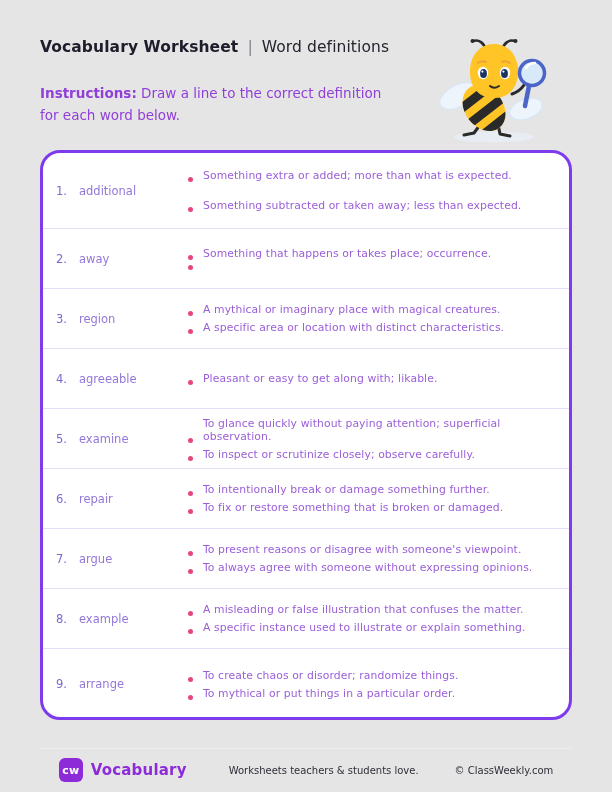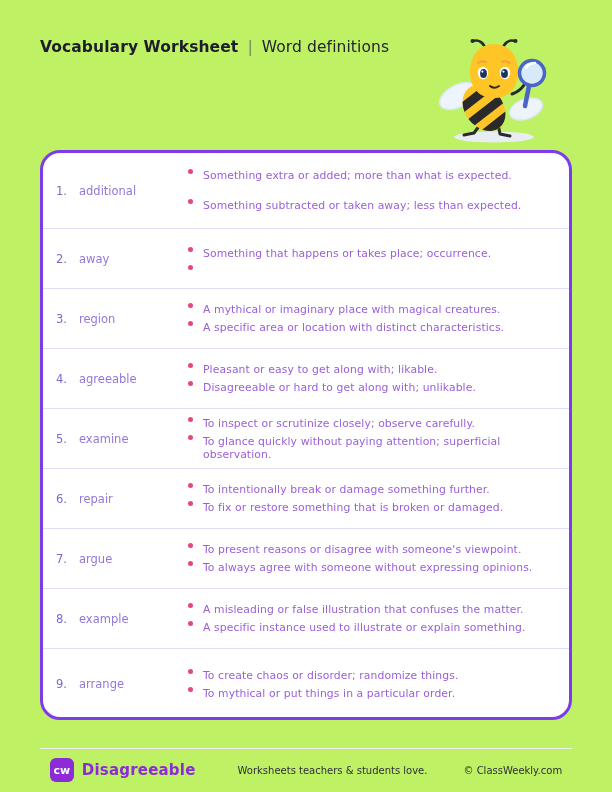--- a/index.html
+++ b/index.html
@@ -3,21 +3,21 @@
 <meta charset="utf-8">
 <style>
   * { margin: 0; padding: 0; box-sizing: border-box; }
   html, body { background: #ffffff; }
   body {
     font-family: "DejaVu Sans", "Liberation Sans", sans-serif;
     width: 612px; height: 792px;
     position: relative;
     overflow: hidden;
   }
-  .page { width: 612px; height: 792px; position: relative; background: #bef264; }
+  .page { width: 612px; height: 792px; position: relative; background: #e5e5e5; }
 
   
   .header { position: absolute; left: 40px; top: 38px; }
   .title { font-size: 15.5px; color: #1d1d2b; letter-spacing: 0.1px; }
   .title .bold { font-weight: bold; }
   .title .sep { font-weight: 300; color: #3a3a4a; padding: 0 4px; }
   .title .regular { font-weight: normal; color: #24242f; }
 
   
   .instructions {
@@ -42,21 +42,21 @@
   .word-cell {
     flex: 0 0 145px; display: flex; align-items: center;
     padding-left: 13px;
   }
   .num {
     color: #7e68d2; font-size: 11.5px; width: 23px; flex: 0 0 23px;
   }
   .word { color: #9377da; font-size: 11.5px; }
   .defs { flex: 1; display: flex; flex-direction: column; justify-content: center; gap: 5px; }
   .row:first-child .defs { gap: 17px; }
-  .def { display: flex; align-items: flex-start; }
+  .def { display: flex; align-items: flex-end; }
   .bullet {
     width: 5px; height: 5px; border-radius: 50%; background: #e3487d;
     flex: 0 0 5px; margin-right: 10px;
   }
   .def-text { color: #9a5fd9; font-size: 10.8px; letter-spacing: 0.1px; }
 
   
   .footer-divider {
     position: absolute; left: 40px; top: 748px; width: 532px; height: 1px;
     background: #ededed;
@@ -81,20 +81,24 @@
 <div class="page">
 
   <div class="header">
     <div class="title">
       <span class="bold">Vocabulary Worksheet</span>
       <span class="sep">|</span>
       <span class="regular">Word definitions</span>
     </div>
   </div>
 
+  <div class="instructions">
+    <span class="bold">Instructions:</span>
+    <span>Draw a line to the correct definition for each word below.</span>
+  </div>
 
   <div class="bee-wrap">
     <svg width="120" height="110" viewBox="0 0 120 110">
 
       <ellipse cx="58" cy="101" rx="40" ry="5.5" fill="#e8edf4"></ellipse>
 
       <ellipse cx="90" cy="73" rx="17" ry="10" fill="#edf4fb" stroke="#d9e7f4" stroke-width="1.5" transform="rotate(-20 90 73)"></ellipse>
 
       <ellipse cx="22" cy="60" rx="20" ry="11" fill="#edf4fb" stroke="#d9e7f4" stroke-width="1.5" transform="rotate(-28 22 60)"></ellipse>
 
@@ -196,40 +200,36 @@
     <div class="row">
       <div class="word-cell">
         <span class="num">4.</span>
         <span class="word">agreeable</span>
       </div>
       <div class="defs">
         <div class="def">
           <span class="bullet"></span>
           <span class="def-text">Pleasant or easy to get along with; likable.</span>
         </div>
-        <div class="def">
-          <span class="bullet"></span>
-          <span class="def-text">Disagreeable or hard to get along with; unlikable.</span>
-        </div>
       </div>
     </div>
 
     <div class="row">
       <div class="word-cell">
         <span class="num">5.</span>
         <span class="word">examine</span>
       </div>
       <div class="defs">
         <div class="def">
           <span class="bullet"></span>
+          <span class="def-text">To glance quickly without paying attention; superficial observation.</span>
+        </div>
+        <div class="def">
+          <span class="bullet"></span>
           <span class="def-text">To inspect or scrutinize closely; observe carefully.</span>
-        </div>
-        <div class="def">
-          <span class="bullet"></span>
-          <span class="def-text">To glance quickly without paying attention; superficial observation.</span>
         </div>
       </div>
     </div>
 
     <div class="row">
       <div class="word-cell">
         <span class="num">6.</span>
         <span class="word">repair</span>
       </div>
       <div class="defs">
@@ -293,19 +293,19 @@
           <span class="def-text">To mythical or put things in a particular order.</span>
         </div>
       </div>
     </div>
   </div>
 
   <div class="footer-divider"></div>
   <div class="footer">
     <div class="brand-group">
       <div class="logo-square">cw</div>
-      <div class="brand-name">Disagreeable</div>
+      <div class="brand-name">Vocabulary</div>
     </div>
     <div class="tagline">Worksheets teachers &amp; students love.</div>
     <div class="copyright">© ClassWeekly.com</div>
   </div>
 
 </div>
 
 </body></html>

